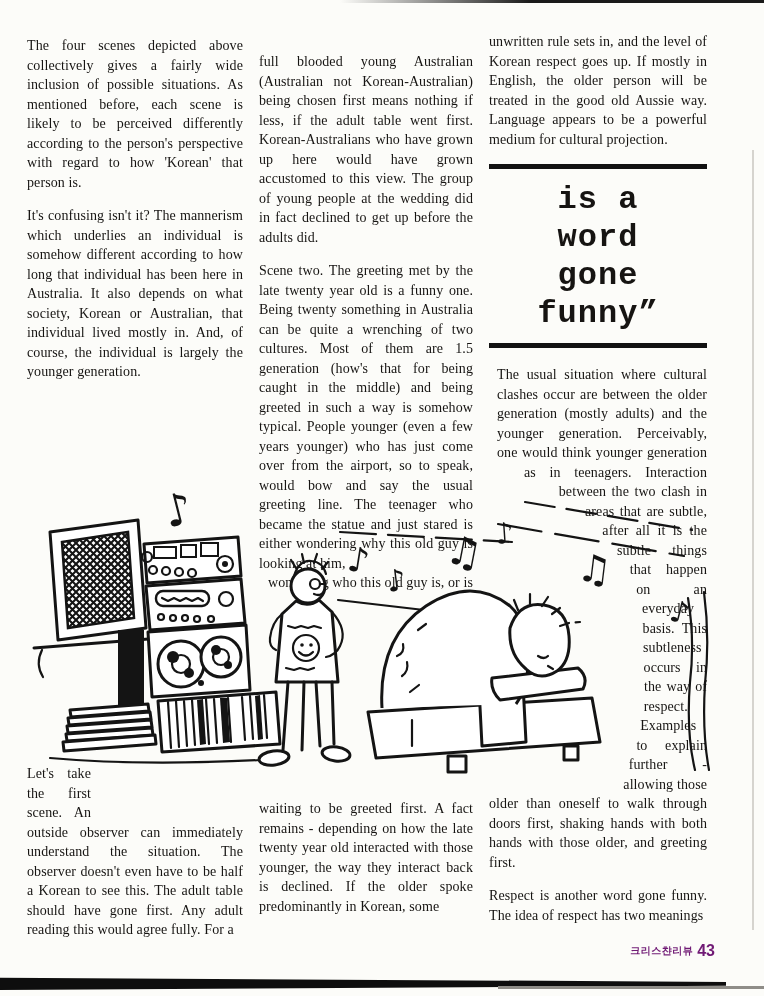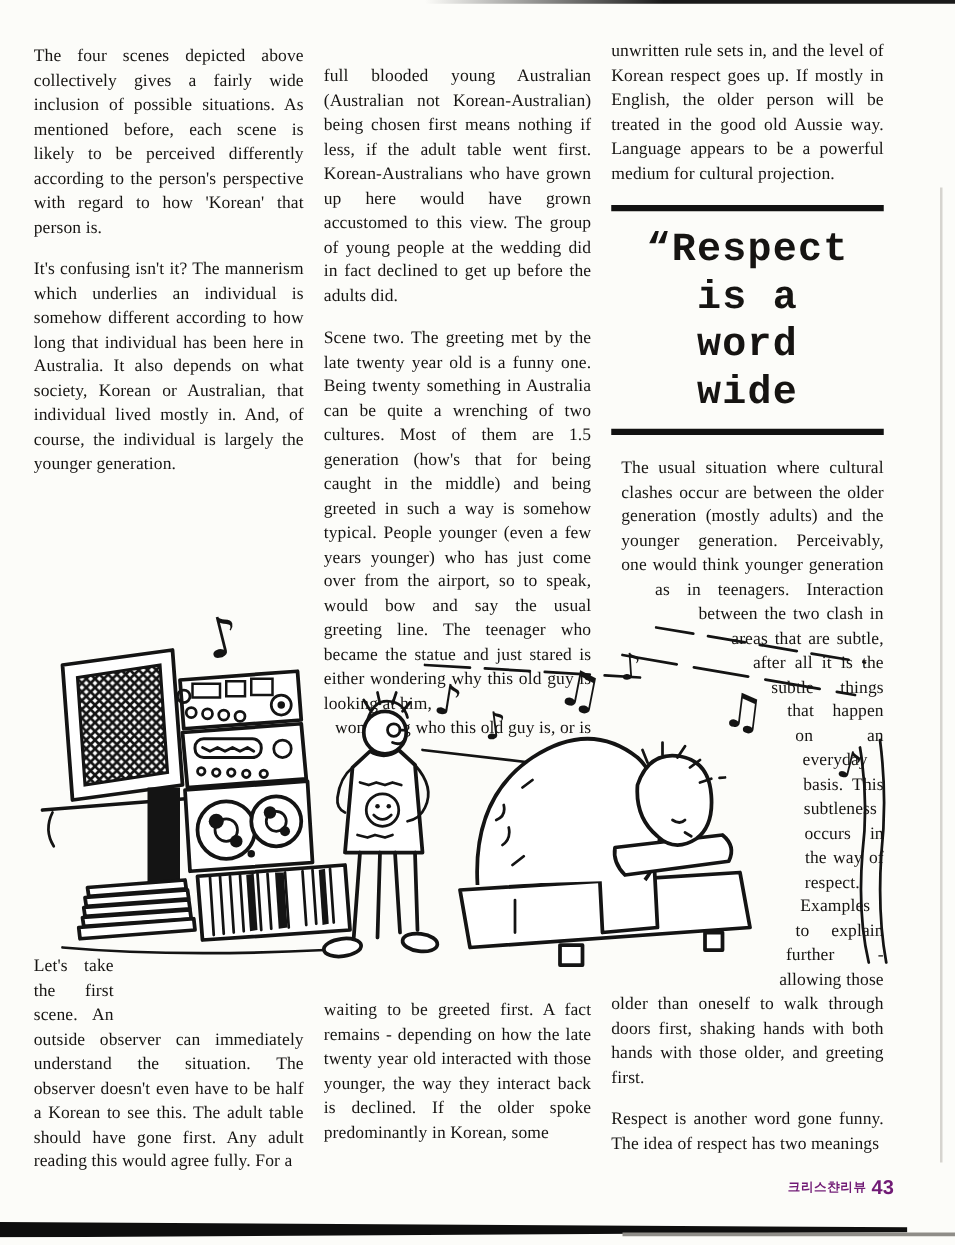--- a/index.html
+++ b/index.html
@@ -67,24 +67,24 @@
 
 <div class="col" style="left:259px;top:36px;width:214px;margin-top:16px;">
   <p>full blooded young Australian (Australian not Korean-Australian) being chosen first means nothing if less, if the adult table went first.  Korean-Australians who have grown up here would have grown accustomed to this view.  The group of young people at the wedding did in fact declined to get up before the adults did.</p>
   <p style="margin-bottom:0">Scene two.  The greeting met by the late twenty year old is a funny one.  Being twenty something in Australia can be quite a wrenching of two cultures.  Most of them are 1.5 generation (how's that for being caught in the middle) and being greeted in such a way is somehow typical.  People younger (even a few years younger) who has just come over from the airport, so to speak, would bow and say the usual greeting line.  The teenager who became the statue and just stared is either wondering why this old guy is looking at him,</p>
   <div class="wrap-line-right">wondering who this old guy is, or is</div>
 </div>
 
 <div class="col" style="left:489px;top:32px;width:218px;">
   <p>unwritten rule sets in, and the level of Korean respect goes up.  If mostly in English, the older person will be treated in the good old Aussie way.  Language appears to be a powerful medium for cultural projection.</p>
   <div class="quote-box">
-    <div>“Respect</div>
     <div>is a</div>
     <div>word</div>
-    <div>wide</div>
+    <div>gone</div>
+    <div>funny”</div>
   </div>
   <p><span class="spacer-couch"></span><span>The usual situation where cultural clashes occur are between the older generation (mostly adults) and the younger generation.  Perceivably, one would think younger generation as in teenagers.  Interaction between the two clash in areas that are subtle, after all it is the subtle things that happen on an everyday basis.  This subtleness occurs in the way of respect.  Examples to explain further - allowing those older than oneself to walk through doors first, shaking hands with both hands with those older, and greeting first.</span></p>
   <p>Respect is another word gone funny.  The idea of respect has two meanings</p>
 </div>
 
 <div class="col" style="left:27px;top:764px;width:216px;">
   <p><span class="spacer-feet"></span><span>Let's take the first scene.  An outside observer can immediately understand the situation.  The observer doesn't even have to be half a Korean to see this.  The adult table should have gone first.  Any adult reading this would agree fully.  For a</span></p>
 </div>
 
 <div class="col" style="left:259px;top:799px;width:214px;">

